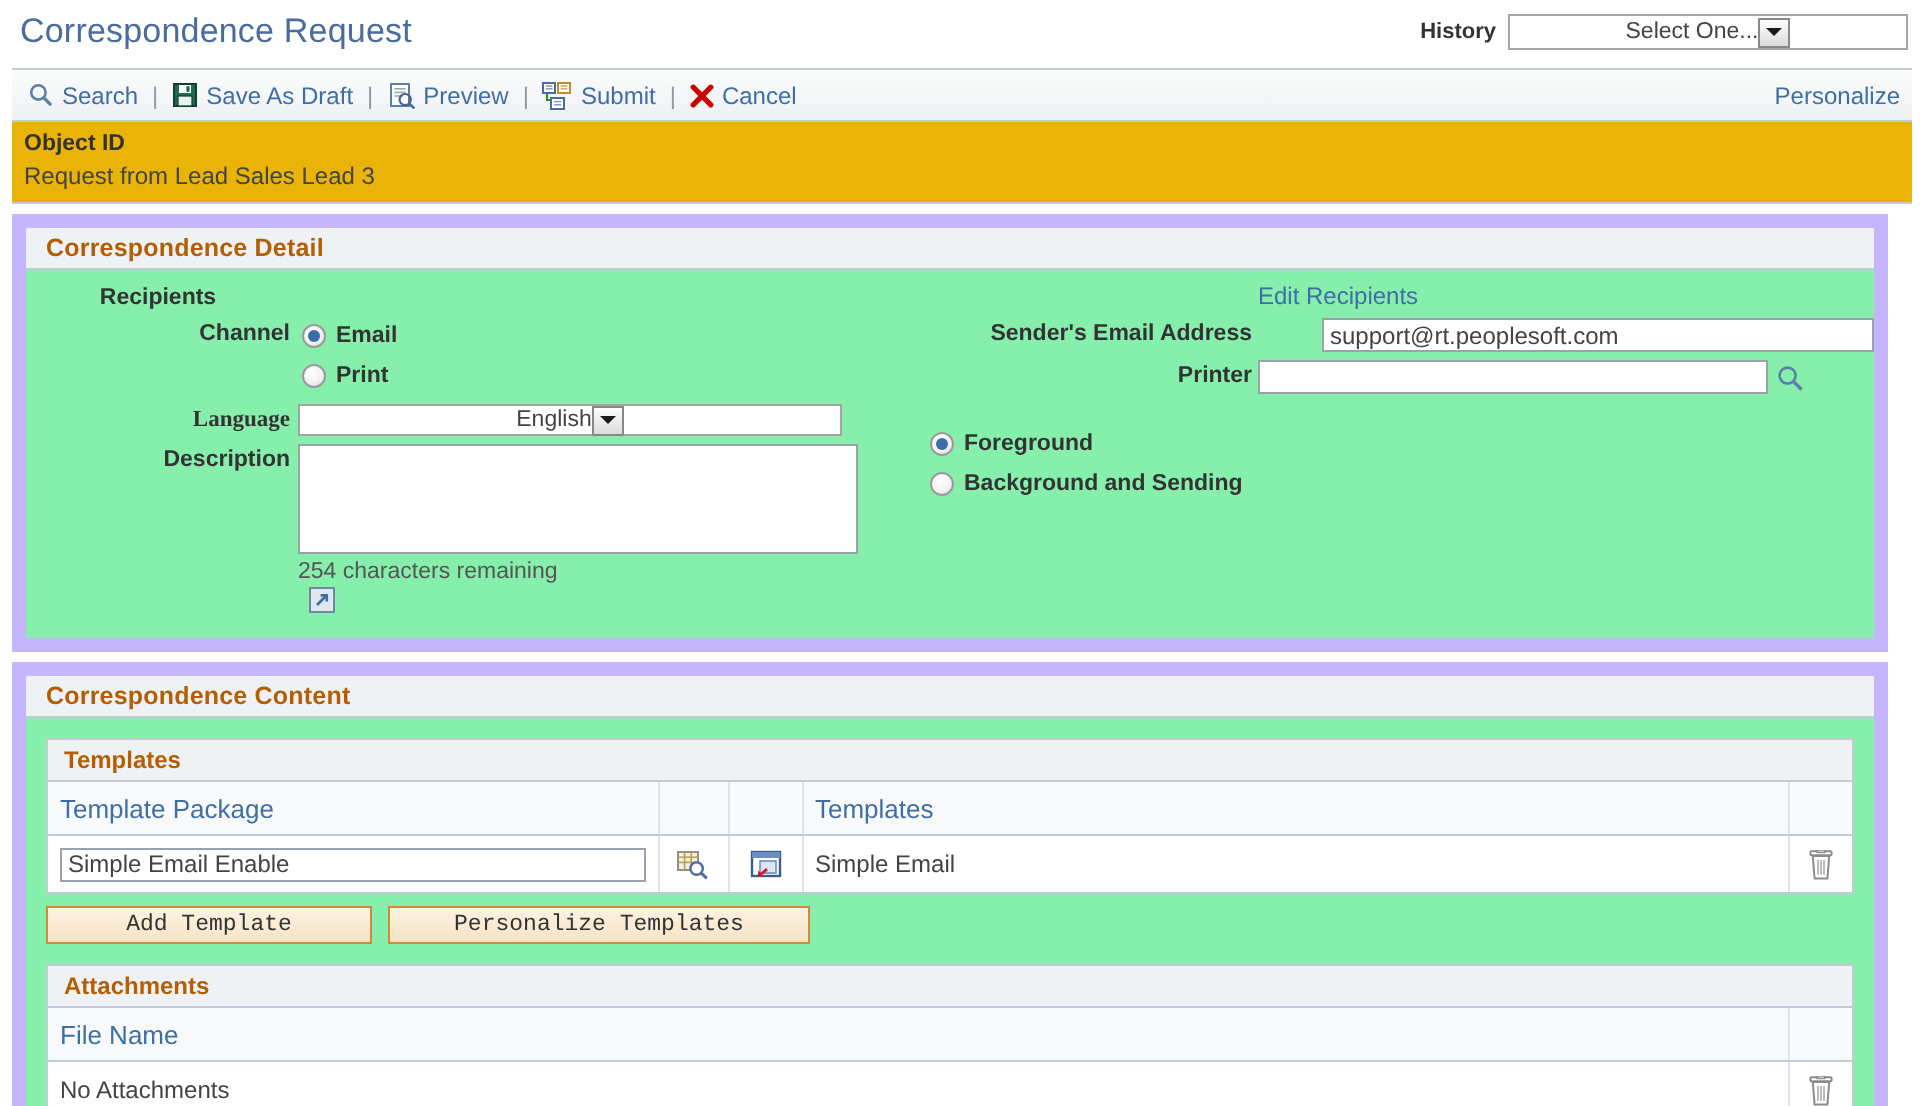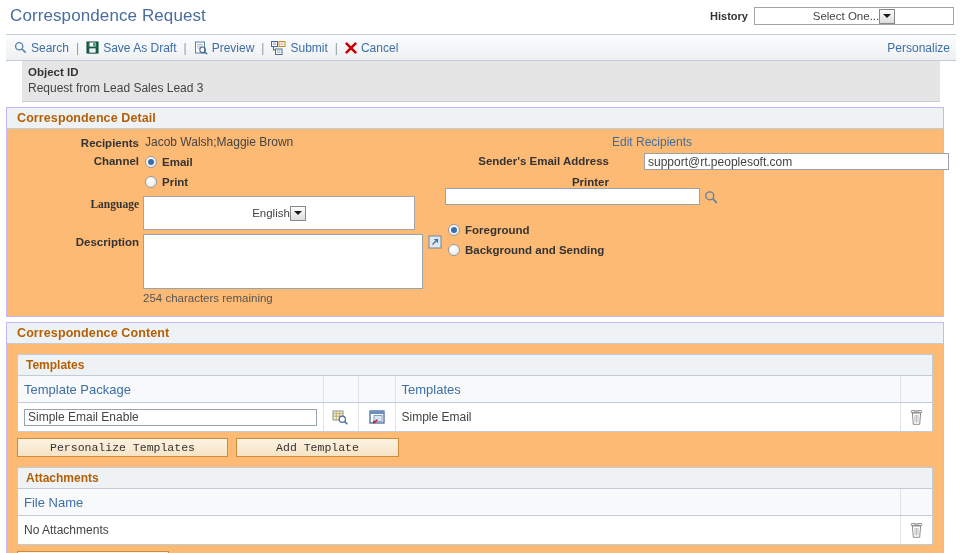--- a/index.html
+++ b/index.html
@@ -108,42 +108,42 @@
   }
   .tb-link {
     color: #3f6ea5;
     font-size: 12px;
     cursor: pointer;
   }
   .ico { display:inline-block; vertical-align:middle; line-height:0; }
 
   
   .objid-box {
-    margin: 0 22px;
+    margin: 0 6px;
     border-bottom: 1px solid #c3ccd4;
     padding: 4px 0 5px 6px;
-    background: #e5e5e5;
+    background: #eab308;
   }
   .objid-label {
     font-weight: bold;
     font-size: 11.5px;
     color: #333;
     line-height: 15px;
   }
   .objid-value {
     font-size: 12px;
     color: #444;
     line-height: 16px;
   }
 
   
   .group {
     margin: 5px 18px 0 6px;
-    border: 1px solid #c4b5fd;
-    background: #fdba74;
+    border: 7px solid #c4b5fd;
+    background: #86efac;
   }
   .group-header {
     background: #eef2f4;
     border-bottom: 1px solid #c3ccd4;
     padding: 3px 0 3px 10px;
     font-weight: bold;
     font-size: 12.5px;
     color: #b45f06;
     letter-spacing: .1px;
   }
@@ -388,51 +388,50 @@
   </div>
 
   <div class="group">
     <div class="group-header">Correspondence Detail</div>
     <div class="group-body">
       <div class="detail-cols">
 
         <div class="col-left">
 
           <div class="frow">
-            <div class="flabel" style="width:132px;">Recipients</div>
-            <div class="fval">Jacob Walsh;Maggie Brown</div>
+            <div class="flabel" style="width:132px;text-align:center;">Recipients</div>
           </div>
 
           <div class="frow">
             <div class="flabel" style="width:132px;">Channel</div>
             <div style="padding-left:6px;">
               <div class="radio-row">
                 <span class="radio on"></span>
                 <span class="radio-label">Email</span>
               </div>
               <div class="radio-row" style="margin-top:3px;">
                 <span class="radio"></span>
                 <span class="radio-label">Print</span>
               </div>
             </div>
           </div>
 
           <div class="frow" style="margin-top:6px;">
             <div class="flabel" style="width:132px;font-family:Liberation Serif, serif;">Language</div>
             <div style="padding-left:4px;">
-              <div class="history-select" style="width:272px;height:34px;">
+              <div class="history-select" style="width:272px;height:16px;">
                 <span>English</span>
                 <span class="select-arrow"></span>
               </div>
             </div>
           </div>
 
           <div class="frow" style="margin-top:2px;">
             <div class="flabel" style="width:132px;">Description</div>
-            <div style="padding-left:4px; display:flex; align-items:flex-start;">
+            <div style="padding-left:4px; display:flex; align-items:flex-start;flex-direction:column;">
               <div>
                 <div class="textarea"></div>
                 <div class="charcount">254 characters remaining</div>
               </div>
               <span class="ico expand-ico">
                 <svg width="14" height="14" viewBox="0 0 14 14">
                   <rect x="1" y="1" width="12" height="12" fill="#dfe7ef" stroke="#6d87a4" stroke-width="1"></rect>
                   <path d="M4.5 9.5 L9 5" stroke="#3f6ea5" stroke-width="1.3"></path>
                   <path d="M6.3 4.7 L9.4 4.7 L9.4 7.8" fill="none" stroke="#3f6ea5" stroke-width="1.3"></path>
                 </svg>
@@ -444,25 +443,25 @@
         <div class="col-right">
 
           <div class="frow">
             <div style="width:170px;"></div>
             <div class="link">Edit Recipients</div>
           </div>
 
           <div class="frow" style="margin-top:3px;gap:32px;">
             <div class="flabel" style="width:167px;">Sender's Email Address</div>
             <div style="padding-left:3px;">
-              <div class="txt" style="width:305px;">support@rt.peoplesoft.com</div>
+              <div class="txt" style="width:276px;">support@rt.peoplesoft.com</div>
             </div>
           </div>
 
-          <div class="frow" style="margin-top:4px;flex-direction:column;">
+          <div class="frow" style="margin-top:4px;">
             <div class="flabel" style="width:167px;">Printer</div>
             <div style="padding-left:3px; display:flex; align-items:center;">
               <div class="txt" style="width:255px;"></div>
               <span class="ico" style="margin-left:4px;">
                 <svg width="14" height="14" viewBox="0 0 14 14">
                   <circle cx="5.8" cy="5.8" r="4" fill="none" stroke="#5a7fa8" stroke-width="1.3"></circle>
                   <line x1="8.9" y1="8.9" x2="12.8" y2="12.8" stroke="#5a7fa8" stroke-width="1.7"></line>
                 </svg>
               </span>
             </div>
@@ -550,22 +549,22 @@
                     <line x1="8" y1="5" x2="8" y2="12.4" stroke="#b4b4b4" stroke-width=".9"></line>
                   </svg>
                 </span>
               </td>
             </tr>
           </tbody>
         </table>
       </div>
 
       <div class="btn-row">
+        <div class="btn" style="width:163px;">Add Template</div>
         <div class="btn" style="width:211px;">Personalize Templates</div>
-        <div class="btn" style="width:163px;">Add Template</div>
       </div>
 
       <div class="grid-wrap" style="margin-top:10px;">
         <div class="grid-title">Attachments</div>
         <table class="grid">
           <colgroup>
             <col>
             <col style="width:32px;">
           </colgroup>
           <thead>

